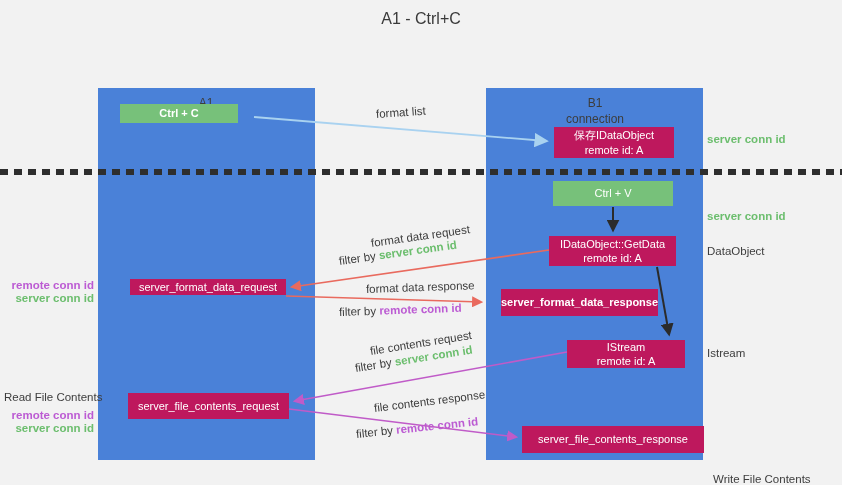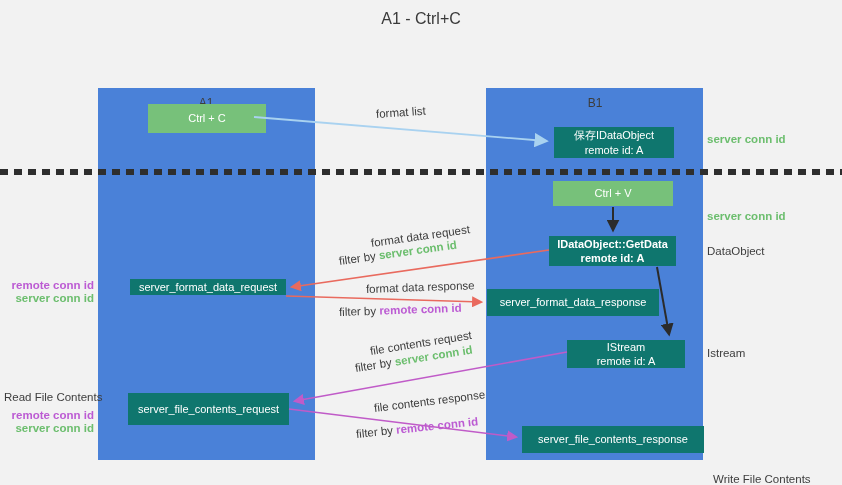--- a/index.html
+++ b/index.html
@@ -17,21 +17,21 @@
     position:absolute; width:120px; text-align:center;
     font-size:12px; line-height:1.3; color:#3d3d3d; z-index:2;margin-top:40px;
   }
   .col { position:absolute; background:#4A81D8; z-index:1; }
   .node {
     position:absolute; z-index:2; color:#ffffff;
     display:flex; flex-direction:column; align-items:center; justify-content:center;
     text-align:center; font-size:11px; line-height:1.3; white-space:nowrap;
   }
   .green-node  { background:#77C17A; }
-  .orange-node { background:#0f766e; }
+  .orange-node { background:#be185d; }
   .lbl {
     position:absolute; z-index:2; font-size:11.5px; color:#3d3d3d;
     white-space:nowrap; transform-origin:left center;
   }
   .side { position:absolute; z-index:2; font-size:11.5px; white-space:nowrap; }
   .ralign { text-align:right; }
   .green-t { color:#6CBE6E; font-weight:bold; }
   .mag-t   { color:#BC5BD3; font-weight:bold; }
   .dark-t  { color:#3d3d3d; }
   svg.overlay { position:absolute; left:0; top:0; z-index:3; pointer-events:none; }
@@ -44,57 +44,58 @@
   <div class="title">
     <div>A1 - Ctrl+C</div>
   </div>
 
   <div class="hdr" style="left:146px; top:56px;">
     <div>A1</div>
     <div>remote</div>
   </div>
   <div class="hdr" style="left:535px; top:56px;">
     <div>B1</div>
+    <div>connection</div>
   </div>
 
   <div class="col" style="left:98px;  top:88px; width:217px; height:372px;"></div>
   <div class="col" style="left:486px; top:88px; width:217px; height:372px;"></div>
 
-  <div class="node green-node" style="left:148px; top:104px; width:118px; height:29px;">
+  <div class="node green-node" style="left:120px; top:104px; width:118px; height:19px;font-weight:bold;">
     <div>Ctrl + C</div>
   </div>
 
   <div class="node orange-node" style="left:554px; top:127px; width:120px; height:31px;">
     <div>保存IDataObject</div>
     <div>remote id: A</div>
   </div>
 
   <div class="node green-node" style="left:553px; top:181px; width:120px; height:25px;">
     <div>Ctrl + V</div>
   </div>
 
-  <div class="node orange-node" style="left:549px; top:236px; width:127px; height:30px;font-weight:bold;">
+  <div class="node orange-node" style="left:549px; top:236px; width:127px; height:30px;">
     <div>IDataObject::GetData</div>
     <div>remote id: A</div>
   </div>
 
   <div class="node orange-node" style="left:130px; top:279px; width:156px; height:16px;">
     <div>server_format_data_request</div>
   </div>
 
-  <div class="node orange-node" style="left:487px; top:289px; width:172px; height:27px;">
+  <div class="node orange-node" style="left:501px; top:289px; width:157px; height:27px;font-weight:bold;">
     <div>server_format_data_response</div>
   </div>
 
   <div class="node orange-node" style="left:567px; top:340px; width:118px; height:28px;">
     <div>IStream</div>
     <div>remote id: A</div>
   </div>
 
-  <div class="node orange-node" style="left:128px; top:393px; width:161px; height:32px;">
+  <div class="node orange-node" style="left:128px; top:393px; width:161px; height:26px;">
     <div>server_file_contents_request</div>
   </div>
 
   <div class="node orange-node" style="left:522px; top:426px; width:182px; height:27px;">
     <div>server_file_contents_response</div>
   </div>
 
   <div class="lbl" style="left:376px; top:108px; transform:rotate(-4deg);">format list</div>
 
   <div class="lbl" style="left:371px; top:237px; transform:rotate(-8deg);">format data request</div>

